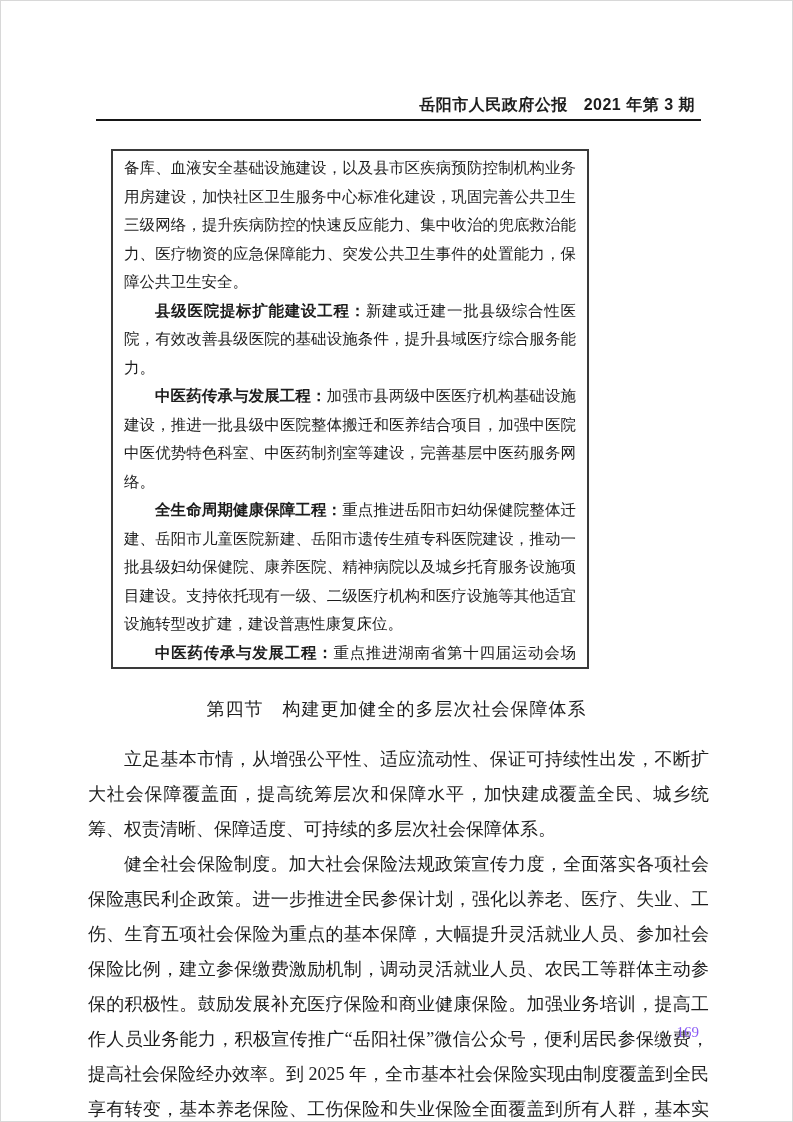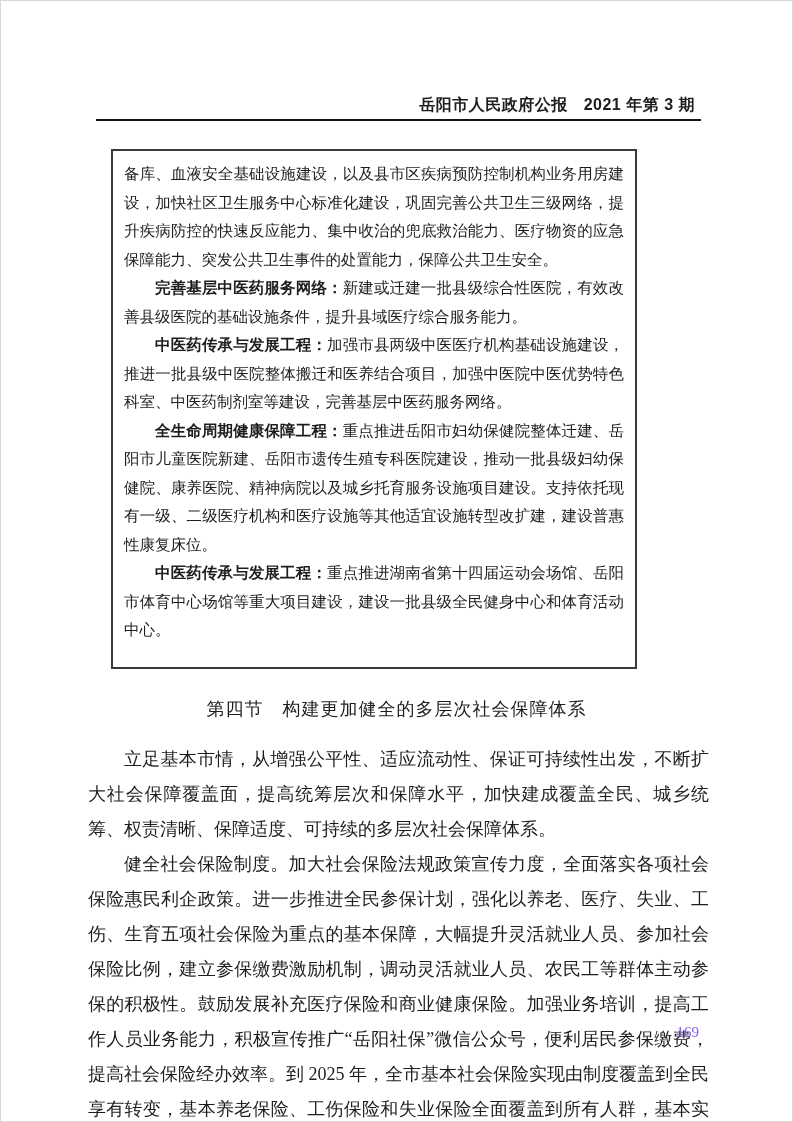--- a/index.html
+++ b/index.html
@@ -34,25 +34,25 @@
     top: 118px;
     height: 2px;
     background: #161616;
   }
 
   
   .content-box {
     position: absolute;
     left: 110px;
     top: 148px;
-    width: 526px;
+    width: 478px;
     height: 520px;
     box-sizing: border-box;
     border: 2px solid #3a3a3a;
-    padding: 9px 11px 0 11px;
+    padding: 3px 11px 0 11px;
     overflow: hidden;
   }
   .content-box p {
     margin: 0;
     font-size: 15.5px;
     line-height: 28.5px;
     text-align: justify;
   }
   .content-box p.indent { text-indent: 2em; }
   .lead {
@@ -100,21 +100,21 @@
 
 <div class="page">
 
   <div class="header">
     <span>岳阳市人民政府公报</span><span class="issue">2021 年第 3 期</span>
   </div>
   <div class="header-rule"></div>
 
   <div class="content-box">
     <p><span>备库、血液安全基础设施建设，以及县市区疾病预防控制机构业务用房建设，加快社区卫生服务中心标准化建设，巩固完善公共卫生三级网络，提升疾病防控的快速反应能力、集中收治的兜底救治能力、医疗物资的应急保障能力、突发公共卫生事件的处置能力，保障公共卫生安全。</span></p>
-    <p class="indent"><span class="lead">完善基层中医药服务网络：</span><span>新建或迁建一批县级综合性医院，有效改善县级医院的基础设施条件，提升县域医疗综合服务能力。</span></p>
+    <p class="indent"><span class="lead">县级医院提标扩能建设工程：</span><span>新建或迁建一批县级综合性医院，有效改善县级医院的基础设施条件，提升县域医疗综合服务能力。</span></p>
     <p class="indent"><span class="lead">中医药传承与发展工程：</span><span>加强市县两级中医医疗机构基础设施建设，推进一批县级中医院整体搬迁和医养结合项目，加强中医院中医优势特色科室、中医药制剂室等建设，完善基层中医药服务网络。</span></p>
     <p class="indent"><span class="lead">全生命周期健康保障工程：</span><span>重点推进岳阳市妇幼保健院整体迁建、岳阳市儿童医院新建、岳阳市遗传生殖专科医院建设，推动一批县级妇幼保健院、康养医院、精神病院以及城乡托育服务设施项目建设。支持依托现有一级、二级医疗机构和医疗设施等其他适宜设施转型改扩建，建设普惠性康复床位。</span></p>
     <p class="indent"><span class="lead">中医药传承与发展工程：</span><span>重点推进湖南省第十四届运动会场馆、岳阳市体育中心场馆等重大项目建设，建设一批县级全民健身中心和体育活动中心。</span></p>
   </div>
 
   <div class="section-heading">第四节　构建更加健全的多层次社会保障体系</div>
 
   <div class="body-text">
     <p>立足基本市情，从增强公平性、适应流动性、保证可持续性出发，不断扩大社会保障覆盖面，提高统筹层次和保障水平，加快建成覆盖全民、城乡统筹、权责清晰、保障适度、可持续的多层次社会保障体系。</p>
     <p>健全社会保险制度。加大社会保险法规政策宣传力度，全面落实各项社会保险惠民利企政策。进一步推进全民参保计划，强化以养老、医疗、失业、工伤、生育五项社会保险为重点的基本保障，大幅提升灵活就业人员、参加社会保险比例，建立参保缴费激励机制，调动灵活就业人员、农民工等群体主动参保的积极性。鼓励发展补充医疗保险和商业健康保险。加强业务培训，提高工作人员业务能力，积极宣传推广“岳阳社保”微信公众号，便利居民参保缴费，提高社会保险经办效率。到 2025 年，全市基本社会保险实现由制度覆盖到全民享有转变，基本养老保险、工伤保险和失业保险全面覆盖到所有人群，基本实现应保尽保。</p>

